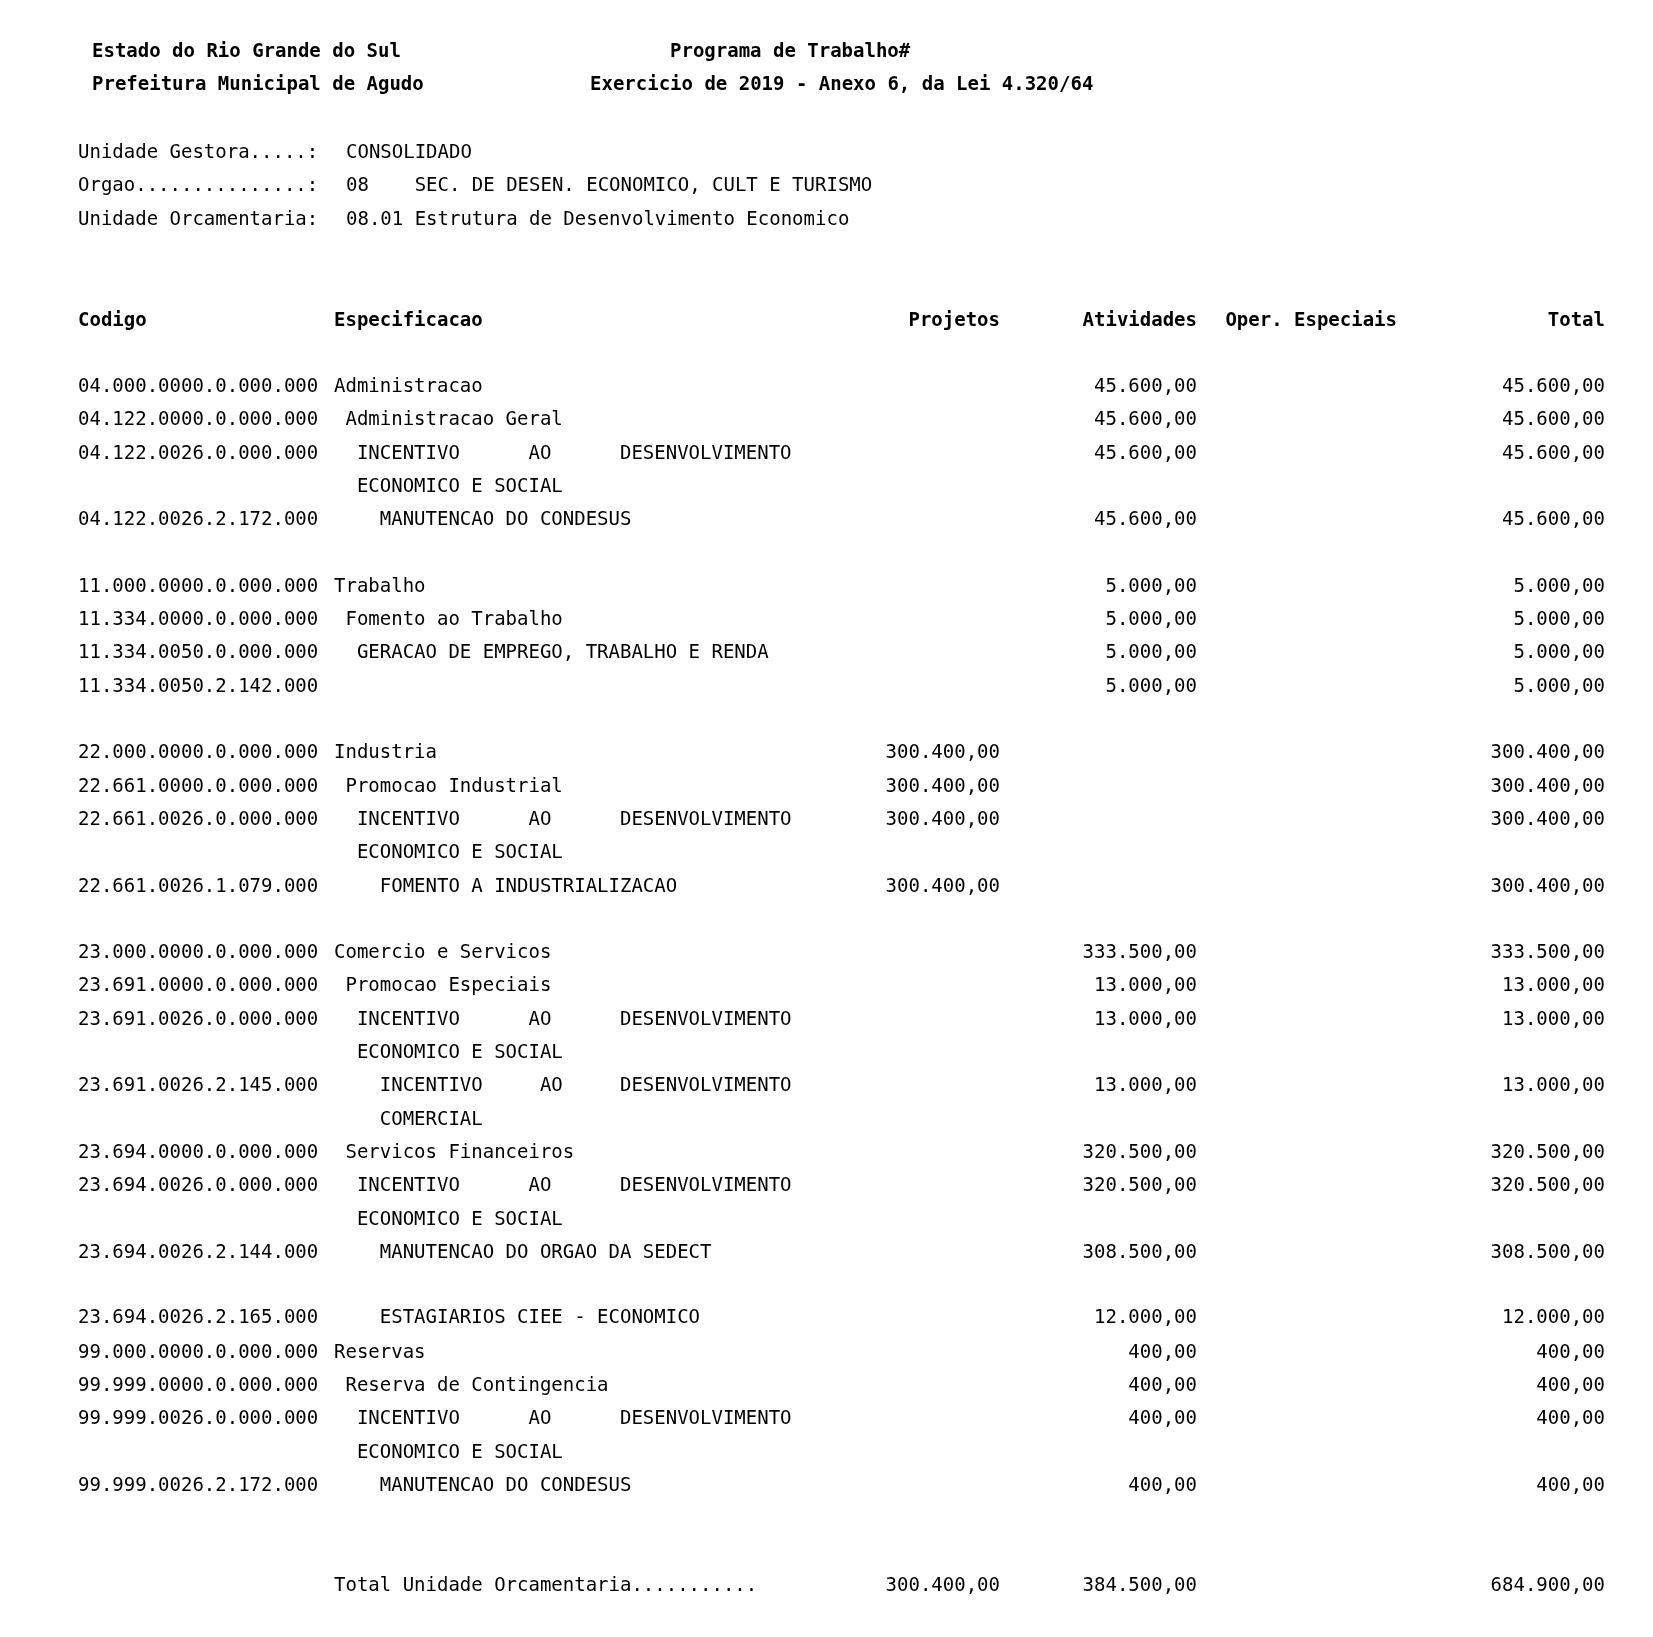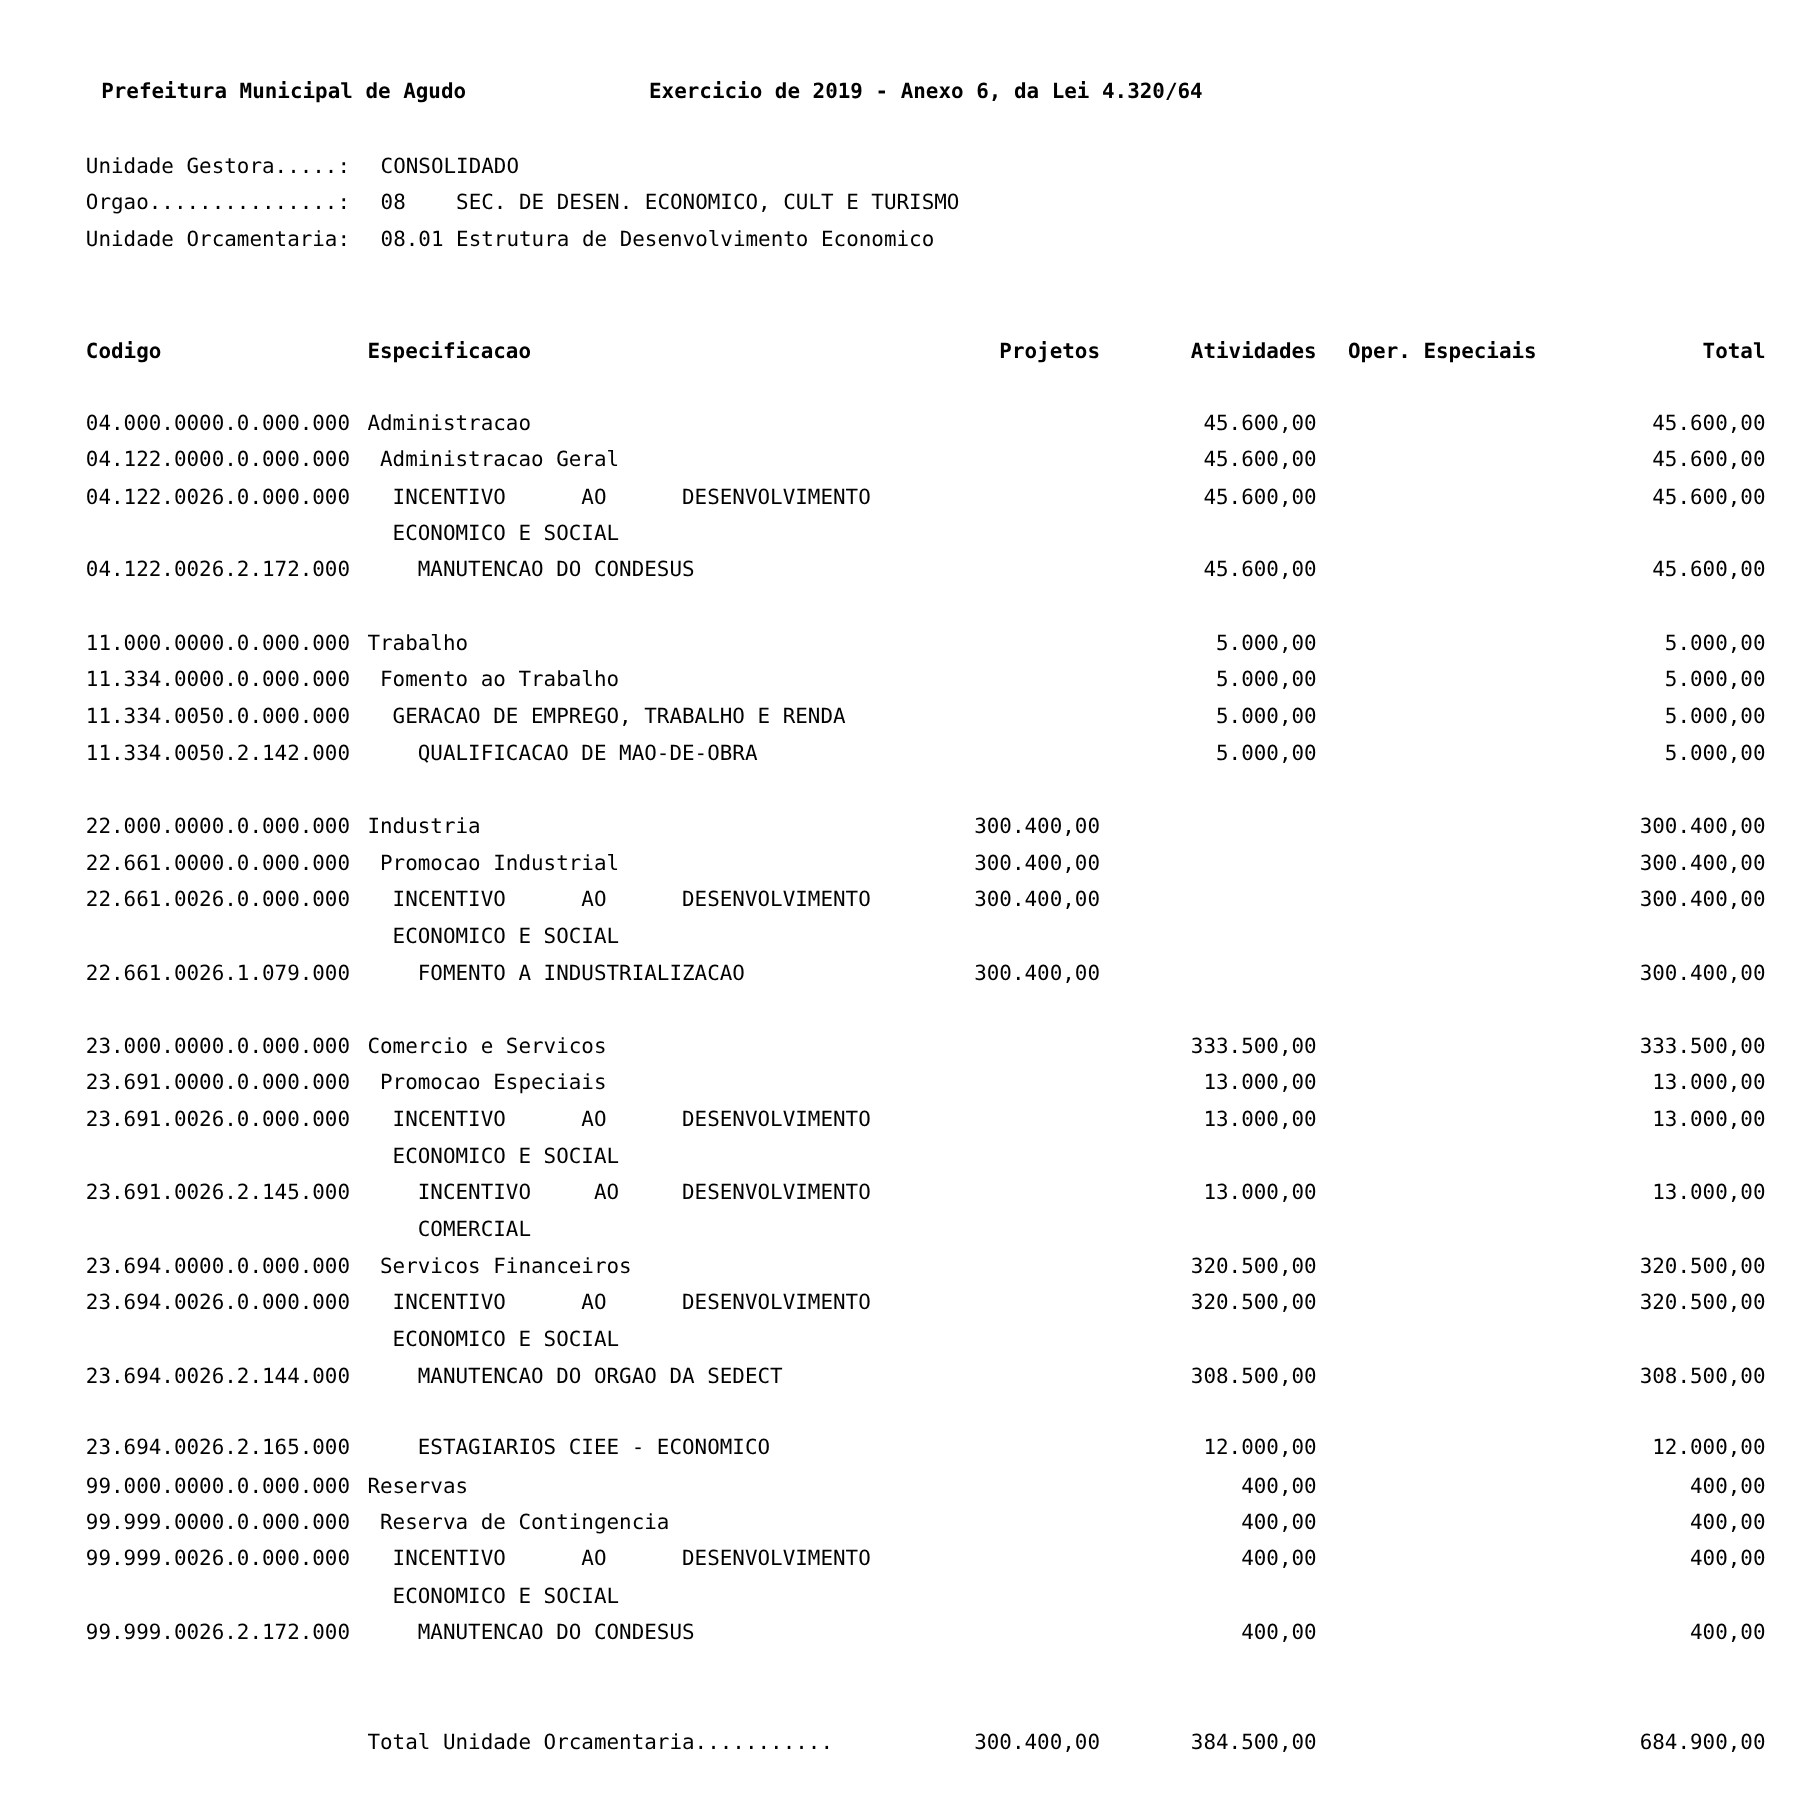--- a/index.html
+++ b/index.html
@@ -26,20 +26,24 @@
   .col-proj  { left: 760px;  width: 240px; }
   .col-ativ  { left: 1007px; width: 190px; }
   .col-oper  { left: 1207px; width: 190px; }
   .col-total { left: 1365px; width: 240px; }
 </style>
 </head>
 <body>
 
 <div class="page">
 
+  <div class="hline b" style="top:34px">
+    <span class="cell" style="left:92px">Estado do Rio Grande do Sul</span>
+    <span class="cell" style="left:670px">Programa de Trabalho#</span>
+  </div>
   <div class="hline b" style="top:67px">
     <span class="cell" style="left:92px">Prefeitura Municipal de Agudo</span>
     <span class="cell" style="left:590px">Exercicio de 2019 - Anexo 6, da Lei 4.320/64</span>
   </div>
 
   <div class="hline" style="top:135px">
     <span class="cell" style="left:78px">Unidade Gestora.....:</span>
     <span class="cell" style="left:346px">CONSOLIDADO</span>
   </div>
   <div class="hline" style="top:168.3px">
@@ -62,21 +66,21 @@
 
   <div id="table-body">
       <div class="hline" style="top: 369px;"><span class="cell col-code">04.000.0000.0.000.000</span><span class="cell col-spec">Administracao</span><span class="cell num col-proj"></span><span class="cell num col-ativ">45.600,00</span><span class="cell num col-oper"></span><span class="cell num col-total">45.600,00</span></div>
       <div class="hline" style="top: 402.3px;"><span class="cell col-code">04.122.0000.0.000.000</span><span class="cell col-spec"> Administracao Geral</span><span class="cell num col-proj"></span><span class="cell num col-ativ">45.600,00</span><span class="cell num col-oper"></span><span class="cell num col-total">45.600,00</span></div>
       <div class="hline" style="top: 435.6px;"><span class="cell col-code">04.122.0026.0.000.000</span><span class="cell col-spec">  INCENTIVO      AO      DESENVOLVIMENTO</span><span class="cell num col-proj"></span><span class="cell num col-ativ">45.600,00</span><span class="cell num col-oper"></span><span class="cell num col-total">45.600,00</span></div>
       <div class="hline" style="top: 468.9px;"><span class="cell col-spec">  ECONOMICO E SOCIAL</span></div>
       <div class="hline" style="top: 502.2px; padding-left: 12px;"><span class="cell col-code">04.122.0026.2.172.000</span><span class="cell col-spec">    MANUTENCAO DO CONDESUS</span><span class="cell num col-proj"></span><span class="cell num col-ativ">45.600,00</span><span class="cell num col-oper"></span><span class="cell num col-total">45.600,00</span></div>
       <div class="hline" style="top: 568.8px;"><span class="cell col-code">11.000.0000.0.000.000</span><span class="cell col-spec">Trabalho</span><span class="cell num col-proj"></span><span class="cell num col-ativ">5.000,00</span><span class="cell num col-oper"></span><span class="cell num col-total">5.000,00</span></div>
       <div class="hline" style="top: 602.1px;"><span class="cell col-code">11.334.0000.0.000.000</span><span class="cell col-spec"> Fomento ao Trabalho</span><span class="cell num col-proj"></span><span class="cell num col-ativ">5.000,00</span><span class="cell num col-oper"></span><span class="cell num col-total">5.000,00</span></div>
       <div class="hline" style="top: 635.4px;"><span class="cell col-code">11.334.0050.0.000.000</span><span class="cell col-spec">  GERACAO DE EMPREGO, TRABALHO E RENDA</span><span class="cell num col-proj"></span><span class="cell num col-ativ">5.000,00</span><span class="cell num col-oper"></span><span class="cell num col-total">5.000,00</span></div>
-      <div class="hline" style="top: 668.7px;"><span class="cell col-code">11.334.0050.2.142.000</span><span class="cell col-spec">    QUALIFICACAO DE MAO-DE-OBRA</span><span class="cell num col-proj"></span><span class="cell num col-ativ">5.000,00</span><span class="cell num col-oper"></span><span class="cell num col-total">5.000,00</span></div>
+      <div class="hline" style="top: 668.7px;"><span class="cell col-code">11.334.0050.2.142.000</span><span class="cell num col-proj"></span><span class="cell num col-ativ">5.000,00</span><span class="cell num col-oper"></span><span class="cell num col-total">5.000,00</span></div>
       <div class="hline" style="top: 735.3px;"><span class="cell col-code">22.000.0000.0.000.000</span><span class="cell col-spec">Industria</span><span class="cell num col-proj">300.400,00</span><span class="cell num col-ativ"></span><span class="cell num col-oper"></span><span class="cell num col-total">300.400,00</span></div>
       <div class="hline" style="top: 768.6px;"><span class="cell col-code">22.661.0000.0.000.000</span><span class="cell col-spec"> Promocao Industrial</span><span class="cell num col-proj">300.400,00</span><span class="cell num col-ativ"></span><span class="cell num col-oper"></span><span class="cell num col-total">300.400,00</span></div>
       <div class="hline" style="top: 801.9px;"><span class="cell col-code">22.661.0026.0.000.000</span><span class="cell col-spec">  INCENTIVO      AO      DESENVOLVIMENTO</span><span class="cell num col-proj">300.400,00</span><span class="cell num col-ativ"></span><span class="cell num col-oper"></span><span class="cell num col-total">300.400,00</span></div>
       <div class="hline" style="top: 835.2px;"><span class="cell col-spec">  ECONOMICO E SOCIAL</span></div>
       <div class="hline" style="top: 868.5px;"><span class="cell col-code">22.661.0026.1.079.000</span><span class="cell col-spec">    FOMENTO A INDUSTRIALIZACAO</span><span class="cell num col-proj">300.400,00</span><span class="cell num col-ativ"></span><span class="cell num col-oper"></span><span class="cell num col-total">300.400,00</span></div>
       <div class="hline" style="top: 935.1px;"><span class="cell col-code">23.000.0000.0.000.000</span><span class="cell col-spec">Comercio e Servicos</span><span class="cell num col-proj"></span><span class="cell num col-ativ">333.500,00</span><span class="cell num col-oper"></span><span class="cell num col-total">333.500,00</span></div>
       <div class="hline" style="top: 968.4px; padding-left: 36px;"><span class="cell col-code">23.691.0000.0.000.000</span><span class="cell col-spec"> Promocao Especiais</span><span class="cell num col-proj"></span><span class="cell num col-ativ">13.000,00</span><span class="cell num col-oper"></span><span class="cell num col-total">13.000,00</span></div>
       <div class="hline" style="top: 1001.7px;"><span class="cell col-code">23.691.0026.0.000.000</span><span class="cell col-spec">  INCENTIVO      AO      DESENVOLVIMENTO</span><span class="cell num col-proj"></span><span class="cell num col-ativ">13.000,00</span><span class="cell num col-oper"></span><span class="cell num col-total">13.000,00</span></div>
       <div class="hline" style="top: 1035px;"><span class="cell col-spec">  ECONOMICO E SOCIAL</span></div>
       <div class="hline" style="top: 1068.3px;"><span class="cell col-code">23.691.0026.2.145.000</span><span class="cell col-spec">    INCENTIVO     AO     DESENVOLVIMENTO</span><span class="cell num col-proj"></span><span class="cell num col-ativ">13.000,00</span><span class="cell num col-oper"></span><span class="cell num col-total">13.000,00</span></div>

